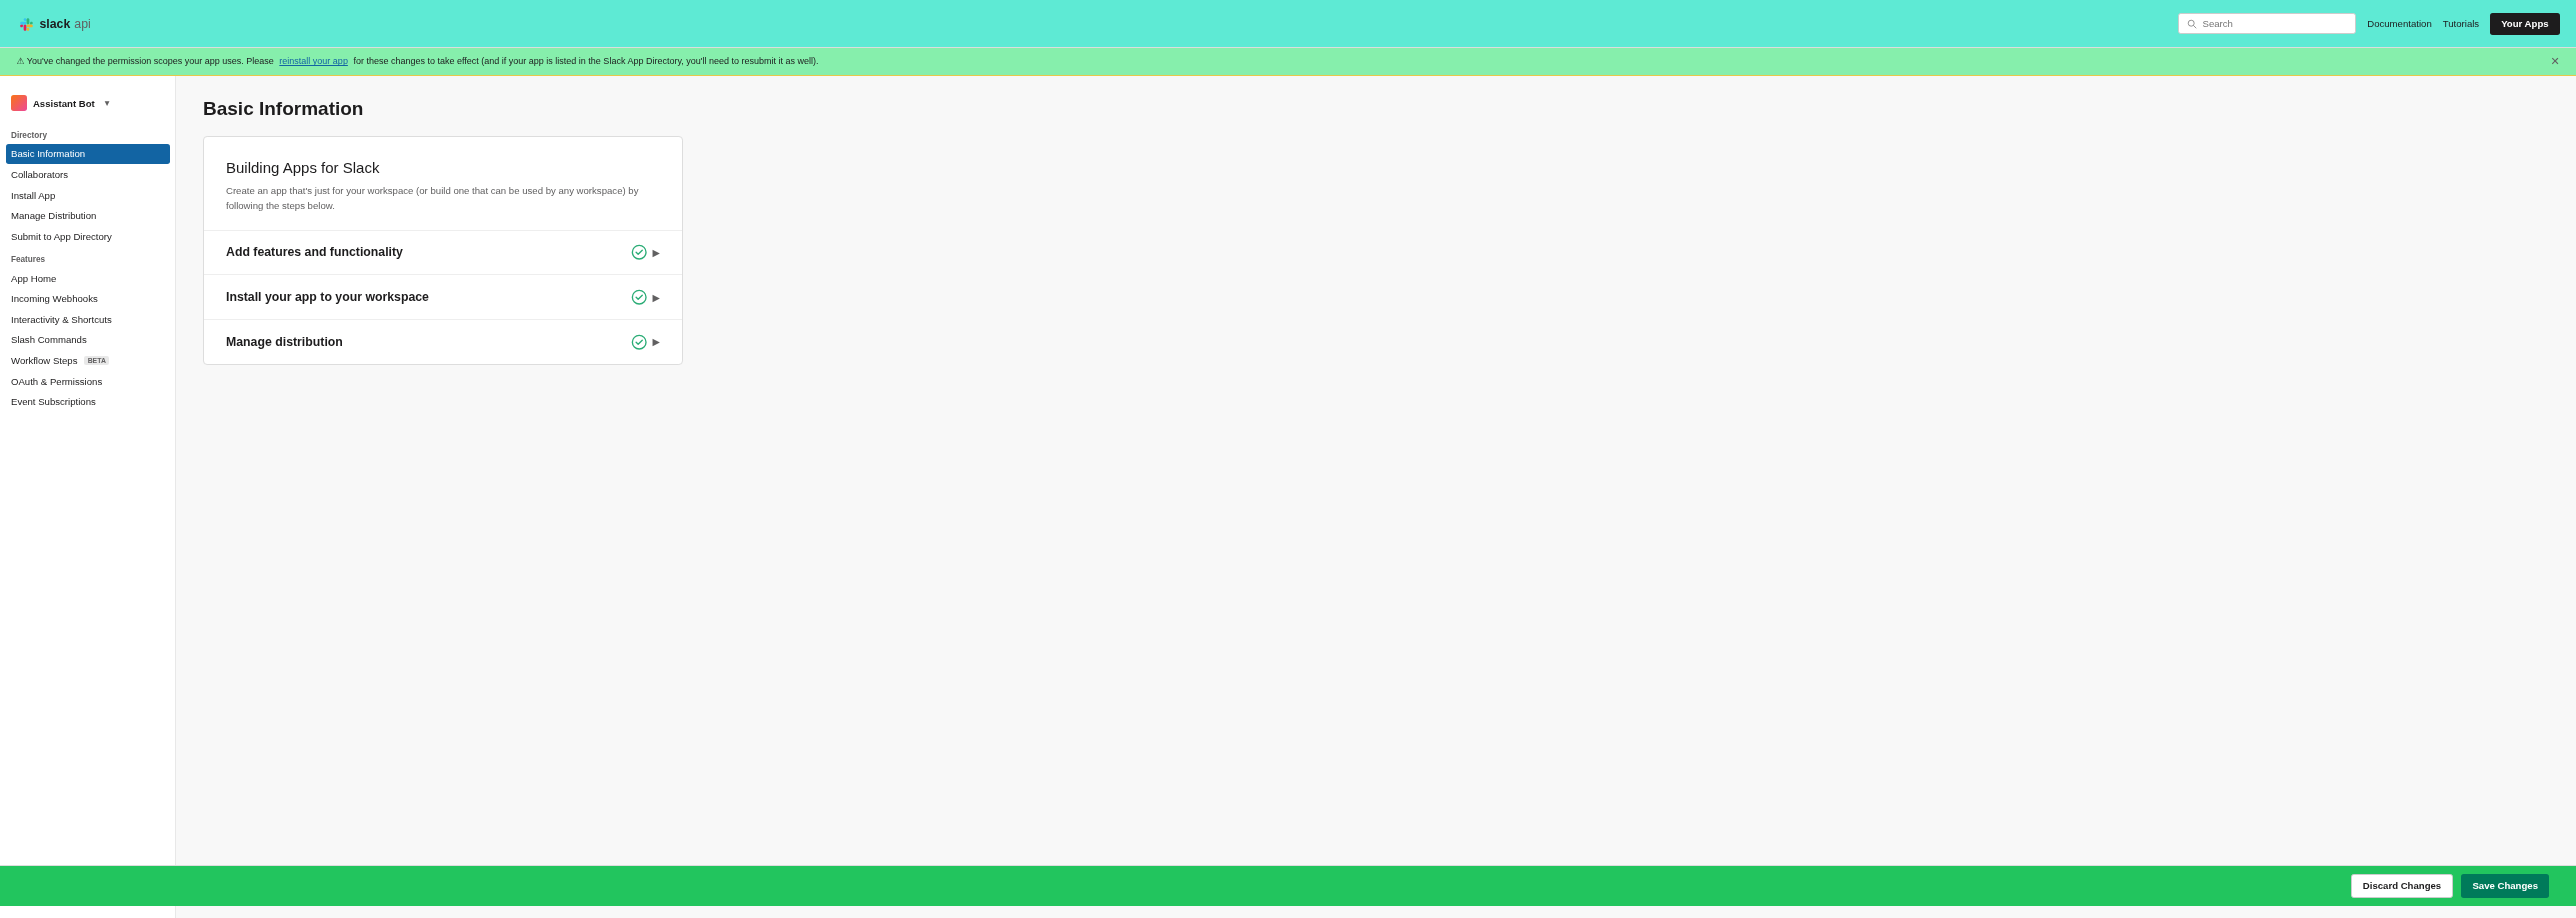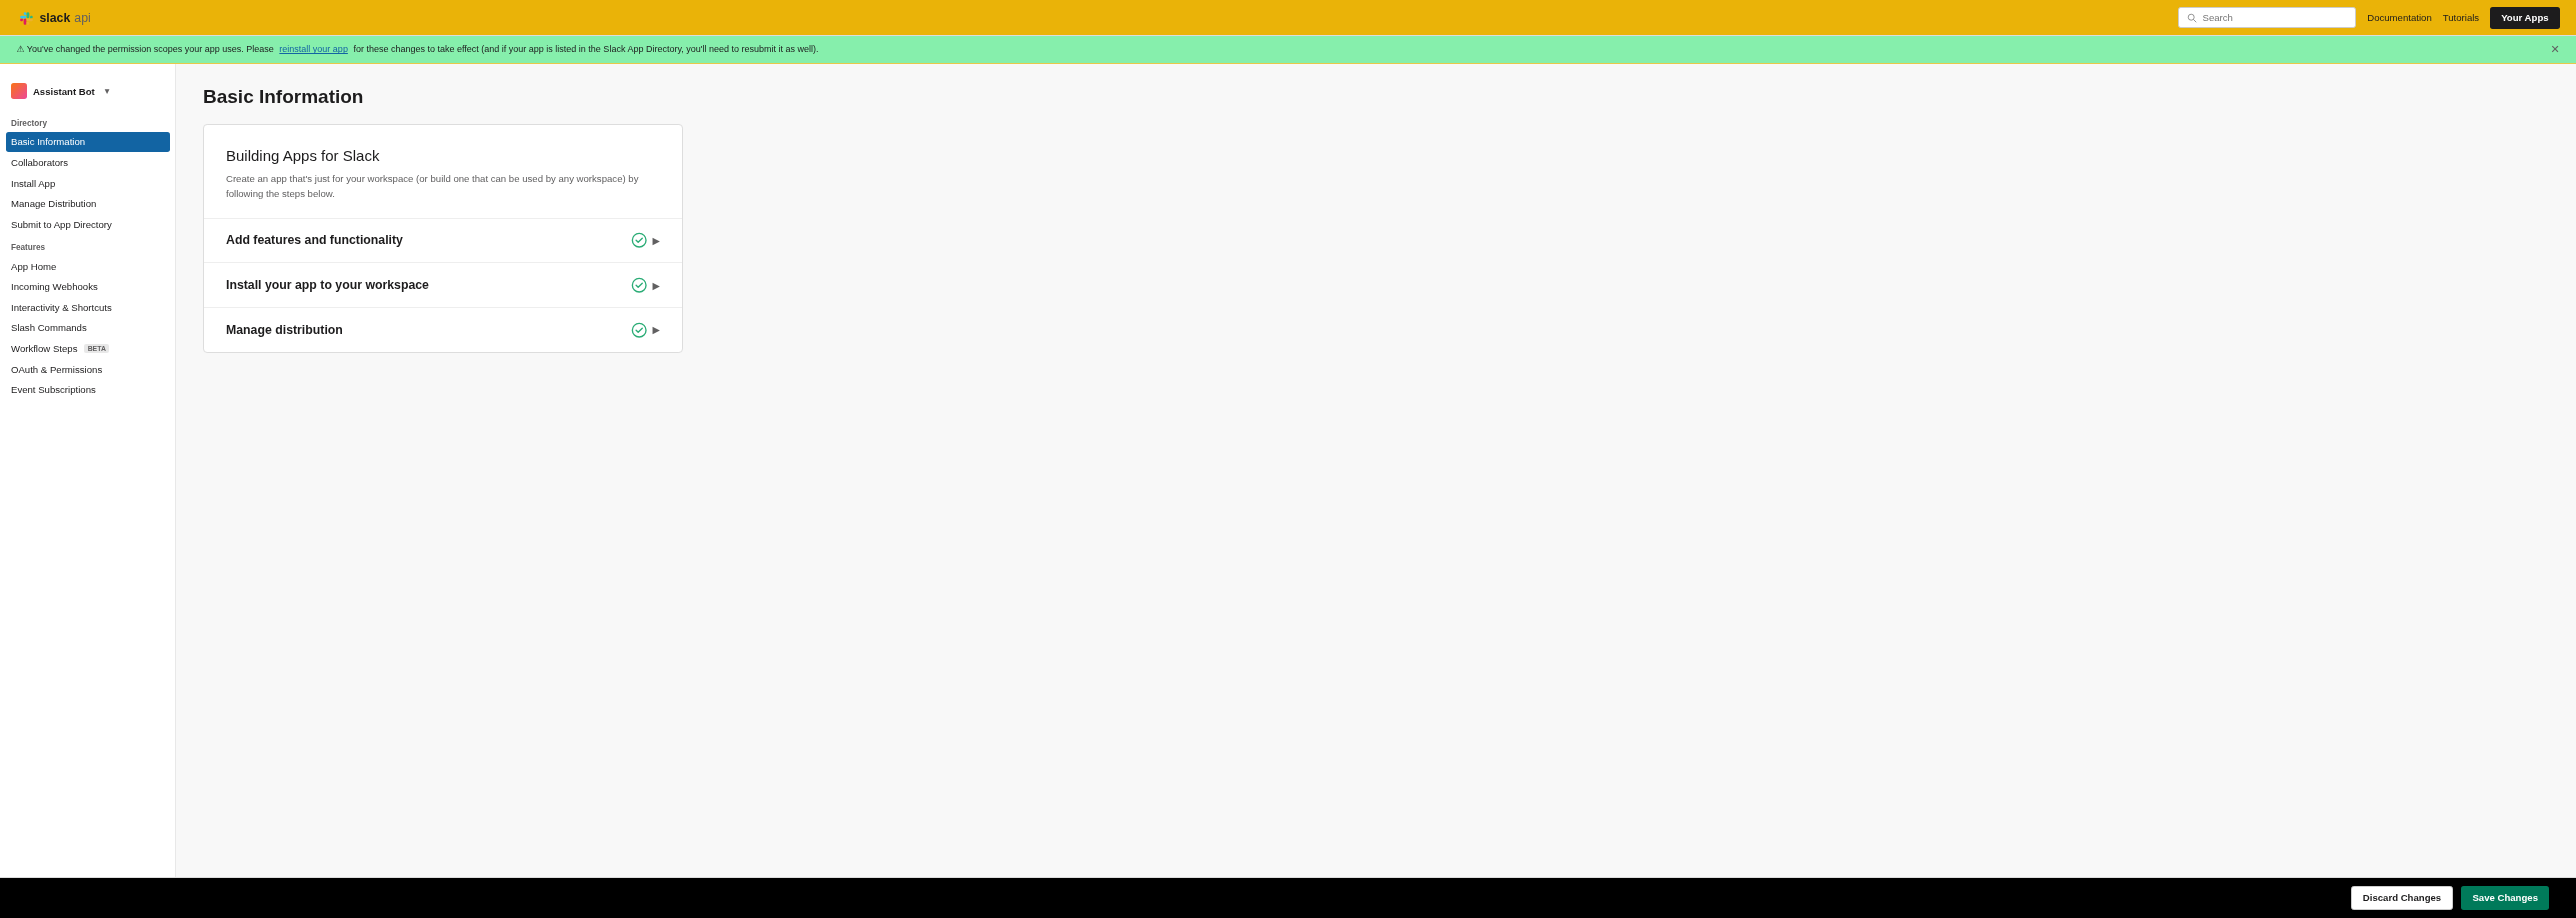--- a/index.html
+++ b/index.html
@@ -3,24 +3,24 @@
   <meta charset="utf-8">
   <style>
     * { box-sizing: border-box; margin: 0; padding: 0; }
     body { font-family: -apple-system, BlinkMacSystemFont, 'Segoe UI', Helvetica, Arial, sans-serif; font-size: 9.6px; background: #f8f8f8; color: #1d1c1d; }
 
     
     .topnav {
       display: flex;
       align-items: center;
       justify-content: space-between;
-      background: #eab308;
+      background: #5eead4;
       border-bottom: 0.7px solid #ddd;
       padding: 0 16.4px;
-      height: 36px;
+      height: 48px;
     }
     .topnav-left { display: flex; align-items: center; gap: 4.1px; }
     .slack-logo { display: flex; align-items: center; gap: 4.1px; }
     .slack-icon { width: 19px; height: 19px; }
     .slack-text { font-size: 12.3px; font-weight: 700; color: #1d1c1d; }
     .api-text { font-size: 12.3px; color: #616061; font-weight: 400; }
     .topnav-right { display: flex; align-items: center; gap: 11px; }
     .search-bar {
       display: flex;
       align-items: flex-end;
@@ -198,24 +198,24 @@
       color: #2bac76;
     }
     .chevron-right {
       color: #616061;
       font-size: 9.6px;
     }
 
     
     .footer-bar {
       position: fixed;
-      bottom: 0;
+      bottom: 12px;
       left: 0;
       right: 0;
-      background: #000000;
+      background: #22c55e;
       border-top: 0.7px solid #ddd;
       padding: 8.2px 27px;
       display: flex;
       justify-content: flex-end;
       gap: 8.2px;
       z-index: 100;
     }
     .btn-discard {
       background: #fff;
       border: 0.7px solid #ccc;

